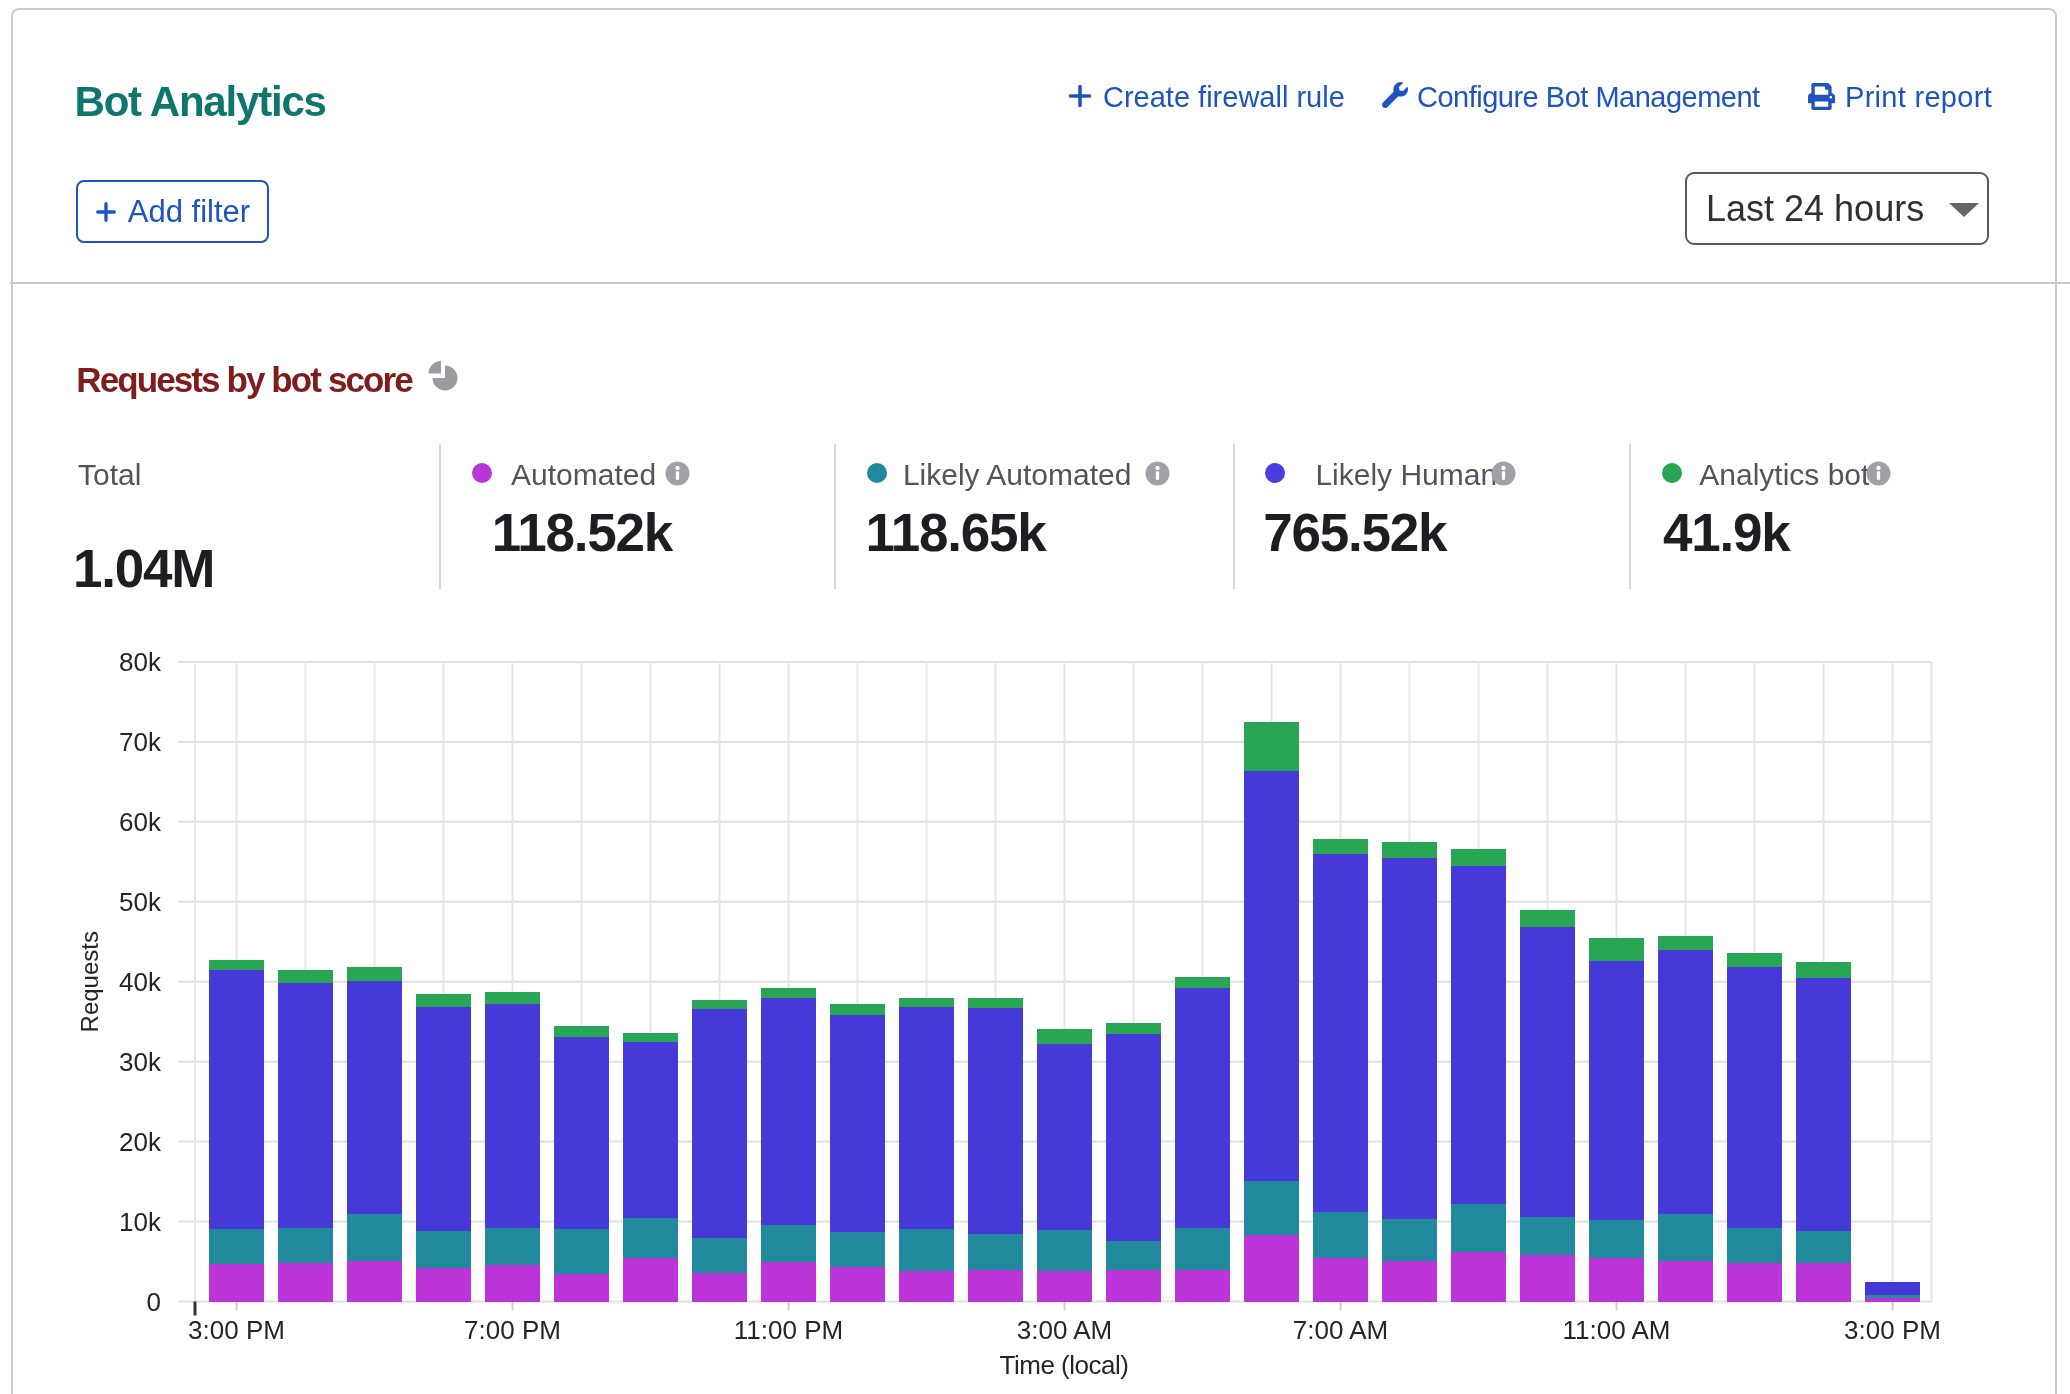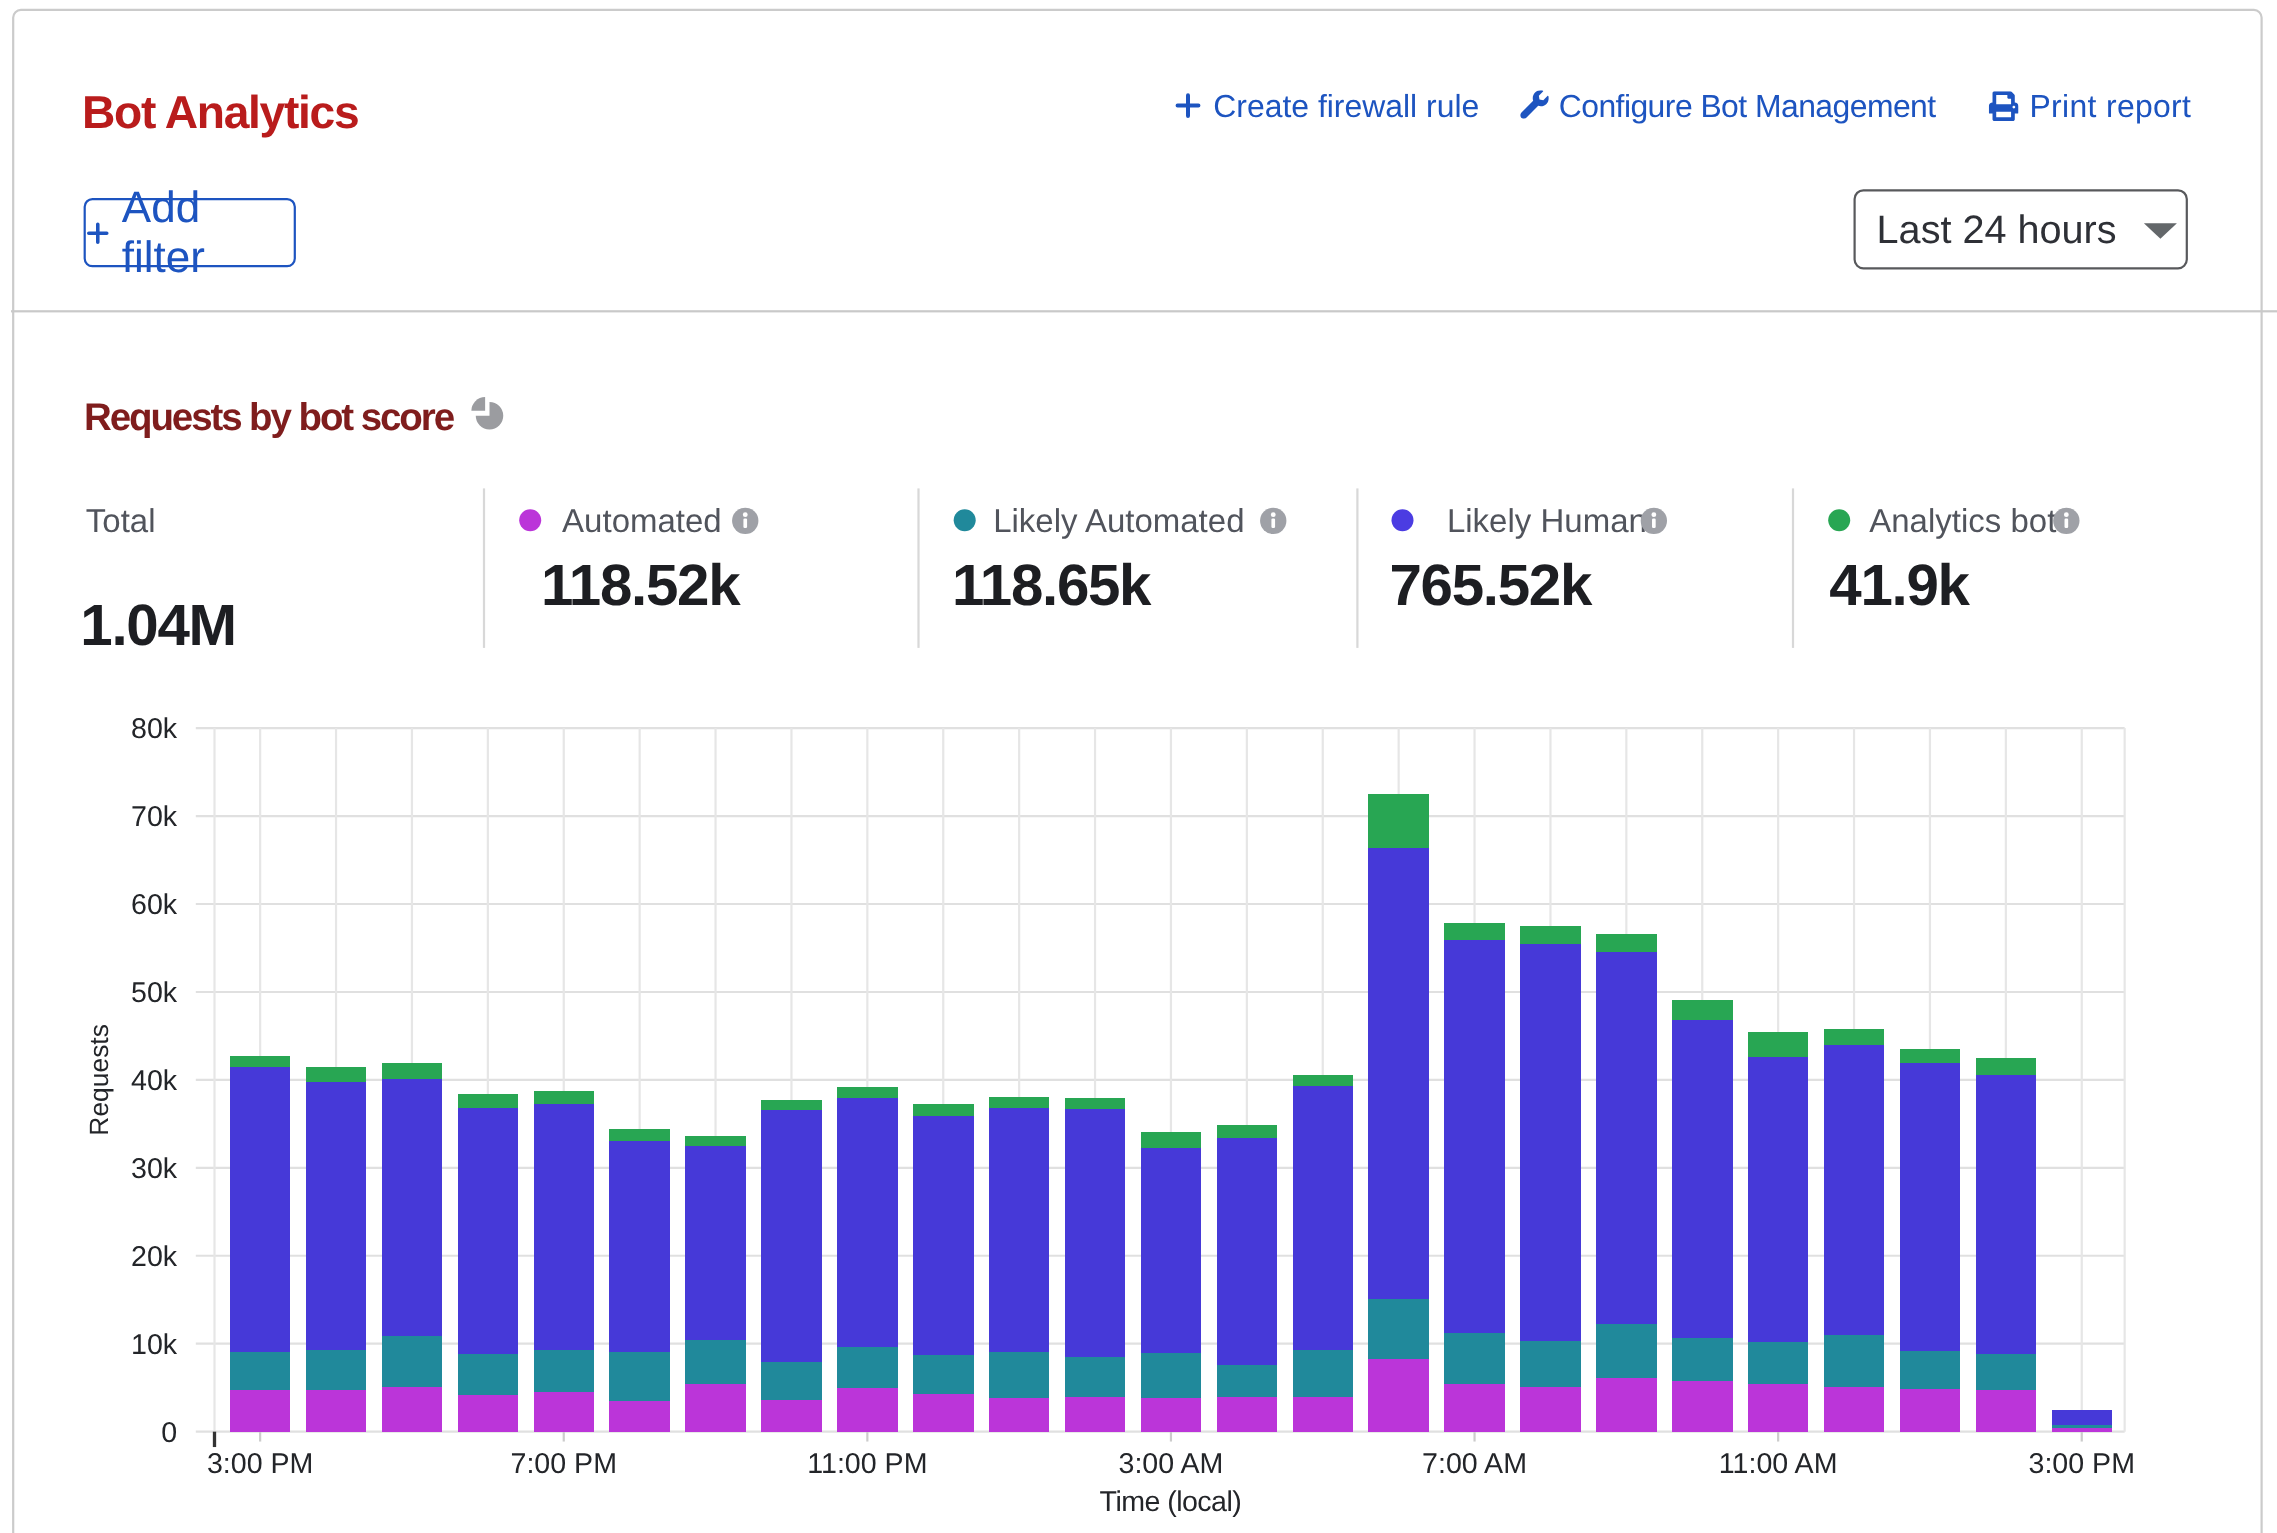--- a/index.html
+++ b/index.html
@@ -1,21 +1,21 @@
 <!DOCTYPE html>
 <html><head><meta charset="utf-8"><title>Bot Analytics</title>
 <style>
 * { margin:0; padding:0; box-sizing:border-box; }
 html,body { width:2070px; height:1394px; background:#fff; font-family:"Liberation Sans",sans-serif; position:relative; overflow:hidden; }
 .card { position:absolute; left:11px; top:8px; width:2046px; height:1500px; border:2px solid #cbcbcb; border-radius:8px; }
 .hr { position:absolute; left:10px; top:282px; width:2060px; height:2px; background:#c9c9c9; }
-h1 { position:absolute; left:74.5px; top:80.5px; font-size:42px; line-height:42px; font-weight:700; color:#b91c1c; letter-spacing:-1.2px; }
+h1 { position:absolute; left:74.5px; top:80.5px; font-size:42px; line-height:42px; font-weight:700; color:#0f766e; letter-spacing:-1.2px; }
 .link { position:absolute; top:83px; font-size:29px; line-height:29px; color:#1d54c0; white-space:nowrap; }
 .icon { position:absolute; }
-.btn { position:absolute; left:76px; top:180px; width:193px; height:63px; border:2.5px solid #1d54c0; border-radius:8px; display:flex; align-items:center; justify-content:center; gap:11px; color:#1d54c0; font-size:40px; }
+.btn { position:absolute; left:76px; top:180px; width:193px; height:63px; border:2.5px solid #1d54c0; border-radius:8px; display:flex; align-items:center; justify-content:center; gap:11px; color:#1d54c0; font-size:31px; }
 .select { position:absolute; left:1685px; top:172px; width:304px; height:73px; border:2px solid #58595c; border-radius:9px; }
 .select .txt { position:absolute; left:19px; top:21px; font-size:36px; line-height:28px; color:#2e3036; }
 .caret { position:absolute; left:262px; top:29px; width:0; height:0; border-left:15.5px solid transparent; border-right:15.5px solid transparent; border-top:14px solid #63676a; }
 .h2 { position:absolute; left:76.3px; top:362px; font-size:35px; line-height:35px; font-weight:700; color:#7f1d1d; letter-spacing:-1.9px; }
 .slabel { position:absolute; top:459.5px; font-size:30px; line-height:30px; color:#51545c; }
 .svalue { position:absolute; top:506px; font-size:53px; line-height:53px; font-weight:700; color:#1d1e22; letter-spacing:-1.2px; }
 .vdiv { position:absolute; top:444px; width:2px; height:145px; background:#d8d8d8; }
 </style></head>
 <body>
 <div class="card"></div>

